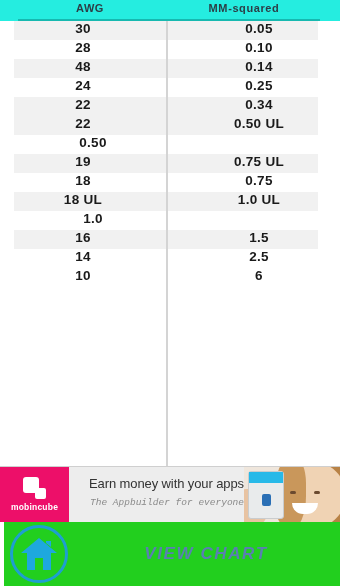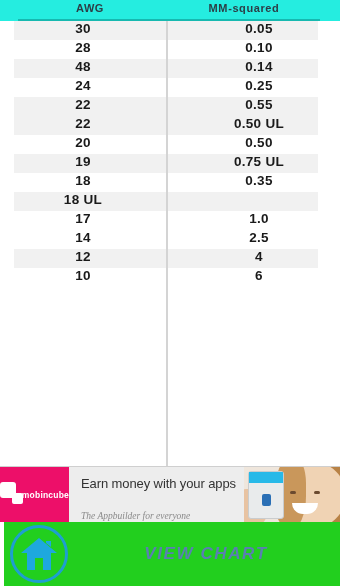--- a/index.html
+++ b/index.html
@@ -72,21 +72,21 @@
     width:340px; height:56px;
     background:#ededed;
     border-top:1px solid #cfcfcf;
     display:flex; align-items:stretch;
     overflow:hidden;
   }
   .ad-logo{
     width:69px; flex:0 0 69px;
     background:#ED0F69;
     position:relative;
-    display:flex; flex-direction:row;
+    display:flex; flex-direction:column;
     align-items:center; justify-content:center;
   }
   .ad-logo-mark{
     position:relative; width:23px; height:22px;
     margin-bottom:3px;
   }
   .ad-logo-mark .sq-big{
     position:absolute; left:0; top:0;
     width:16px; height:16px;
     background:#ffffff; border-radius:3px;
@@ -98,30 +98,31 @@
   }
   .ad-logo-text{
     font-size:8.5px; font-weight:700;
     color:#ffffff; letter-spacing:.2px;
   }
   .ad-copy{
     flex:1 1 auto;
     padding:9px 0 0 12px;
     background:#ededed;
     min-width:0;
+    text-align:right;
   }
   .ad-title{
     font-size:13px; color:#333333;
     font-weight:400; white-space:nowrap;
     letter-spacing:-.1px;
   }
   .ad-sub{
     font-size:9.5px; color:#8a8a8a;
-    font-style:italic; font-family:Liberation Serif, serif;
-    margin-top:20px; white-space:nowrap;
+    font-style:italic; font-family:Liberation Mono, monospace;
+    margin-top:6px; white-space:nowrap;
   }
   .ad-photo{
     width:96px; flex:0 0 96px;
     position:relative; overflow:hidden;
     background:#efe6dc;
   }
   .ad-phone{
     position:absolute; left:4px; top:4px;
     width:36px; height:48px;
     background:#e9ebec; border:1px solid #c9ccce;
@@ -223,56 +224,55 @@
         <div class="cell awg">48</div>
         <div class="cell mm">0.14</div>
       </div>
       <div class="row">
         <div class="cell awg">24</div>
         <div class="cell mm">0.25</div>
       </div>
       <div class="row alt">
         <span class="stripe"></span>
         <div class="cell awg">22</div>
-        <div class="cell mm">0.55</div>
+        <div class="cell mm">0.34</div>
       </div>
       <div class="row alt">
         <span class="stripe"></span>
         <div class="cell awg">22</div>
         <div class="cell mm">0.50 UL</div>
       </div>
       <div class="row">
-        <div class="cell awg">20</div>
         <div class="cell mm">0.50</div>
       </div>
       <div class="row alt">
         <span class="stripe"></span>
         <div class="cell awg">19</div>
         <div class="cell mm">0.75 UL</div>
       </div>
       <div class="row">
         <div class="cell awg">18</div>
-        <div class="cell mm">0.35</div>
+        <div class="cell mm">0.75</div>
       </div>
       <div class="row alt">
         <span class="stripe"></span>
         <div class="cell awg">18 UL</div>
-      </div>
-      <div class="row">
-        <div class="cell awg">17</div>
+        <div class="cell mm">1.0 UL</div>
+      </div>
+      <div class="row">
         <div class="cell mm">1.0</div>
+      </div>
+      <div class="row alt">
+        <span class="stripe"></span>
+        <div class="cell awg">16</div>
+        <div class="cell mm">1.5</div>
       </div>
       <div class="row">
         <div class="cell awg">14</div>
         <div class="cell mm">2.5</div>
-      </div>
-      <div class="row alt">
-        <span class="stripe"></span>
-        <div class="cell awg">12</div>
-        <div class="cell mm">4</div>
       </div>
       <div class="row">
         <div class="cell awg">10</div>
         <div class="cell mm">6</div>
       </div>
     </div>
 </div>
 
 <div class="ad-banner">
   <div class="ad-logo">

